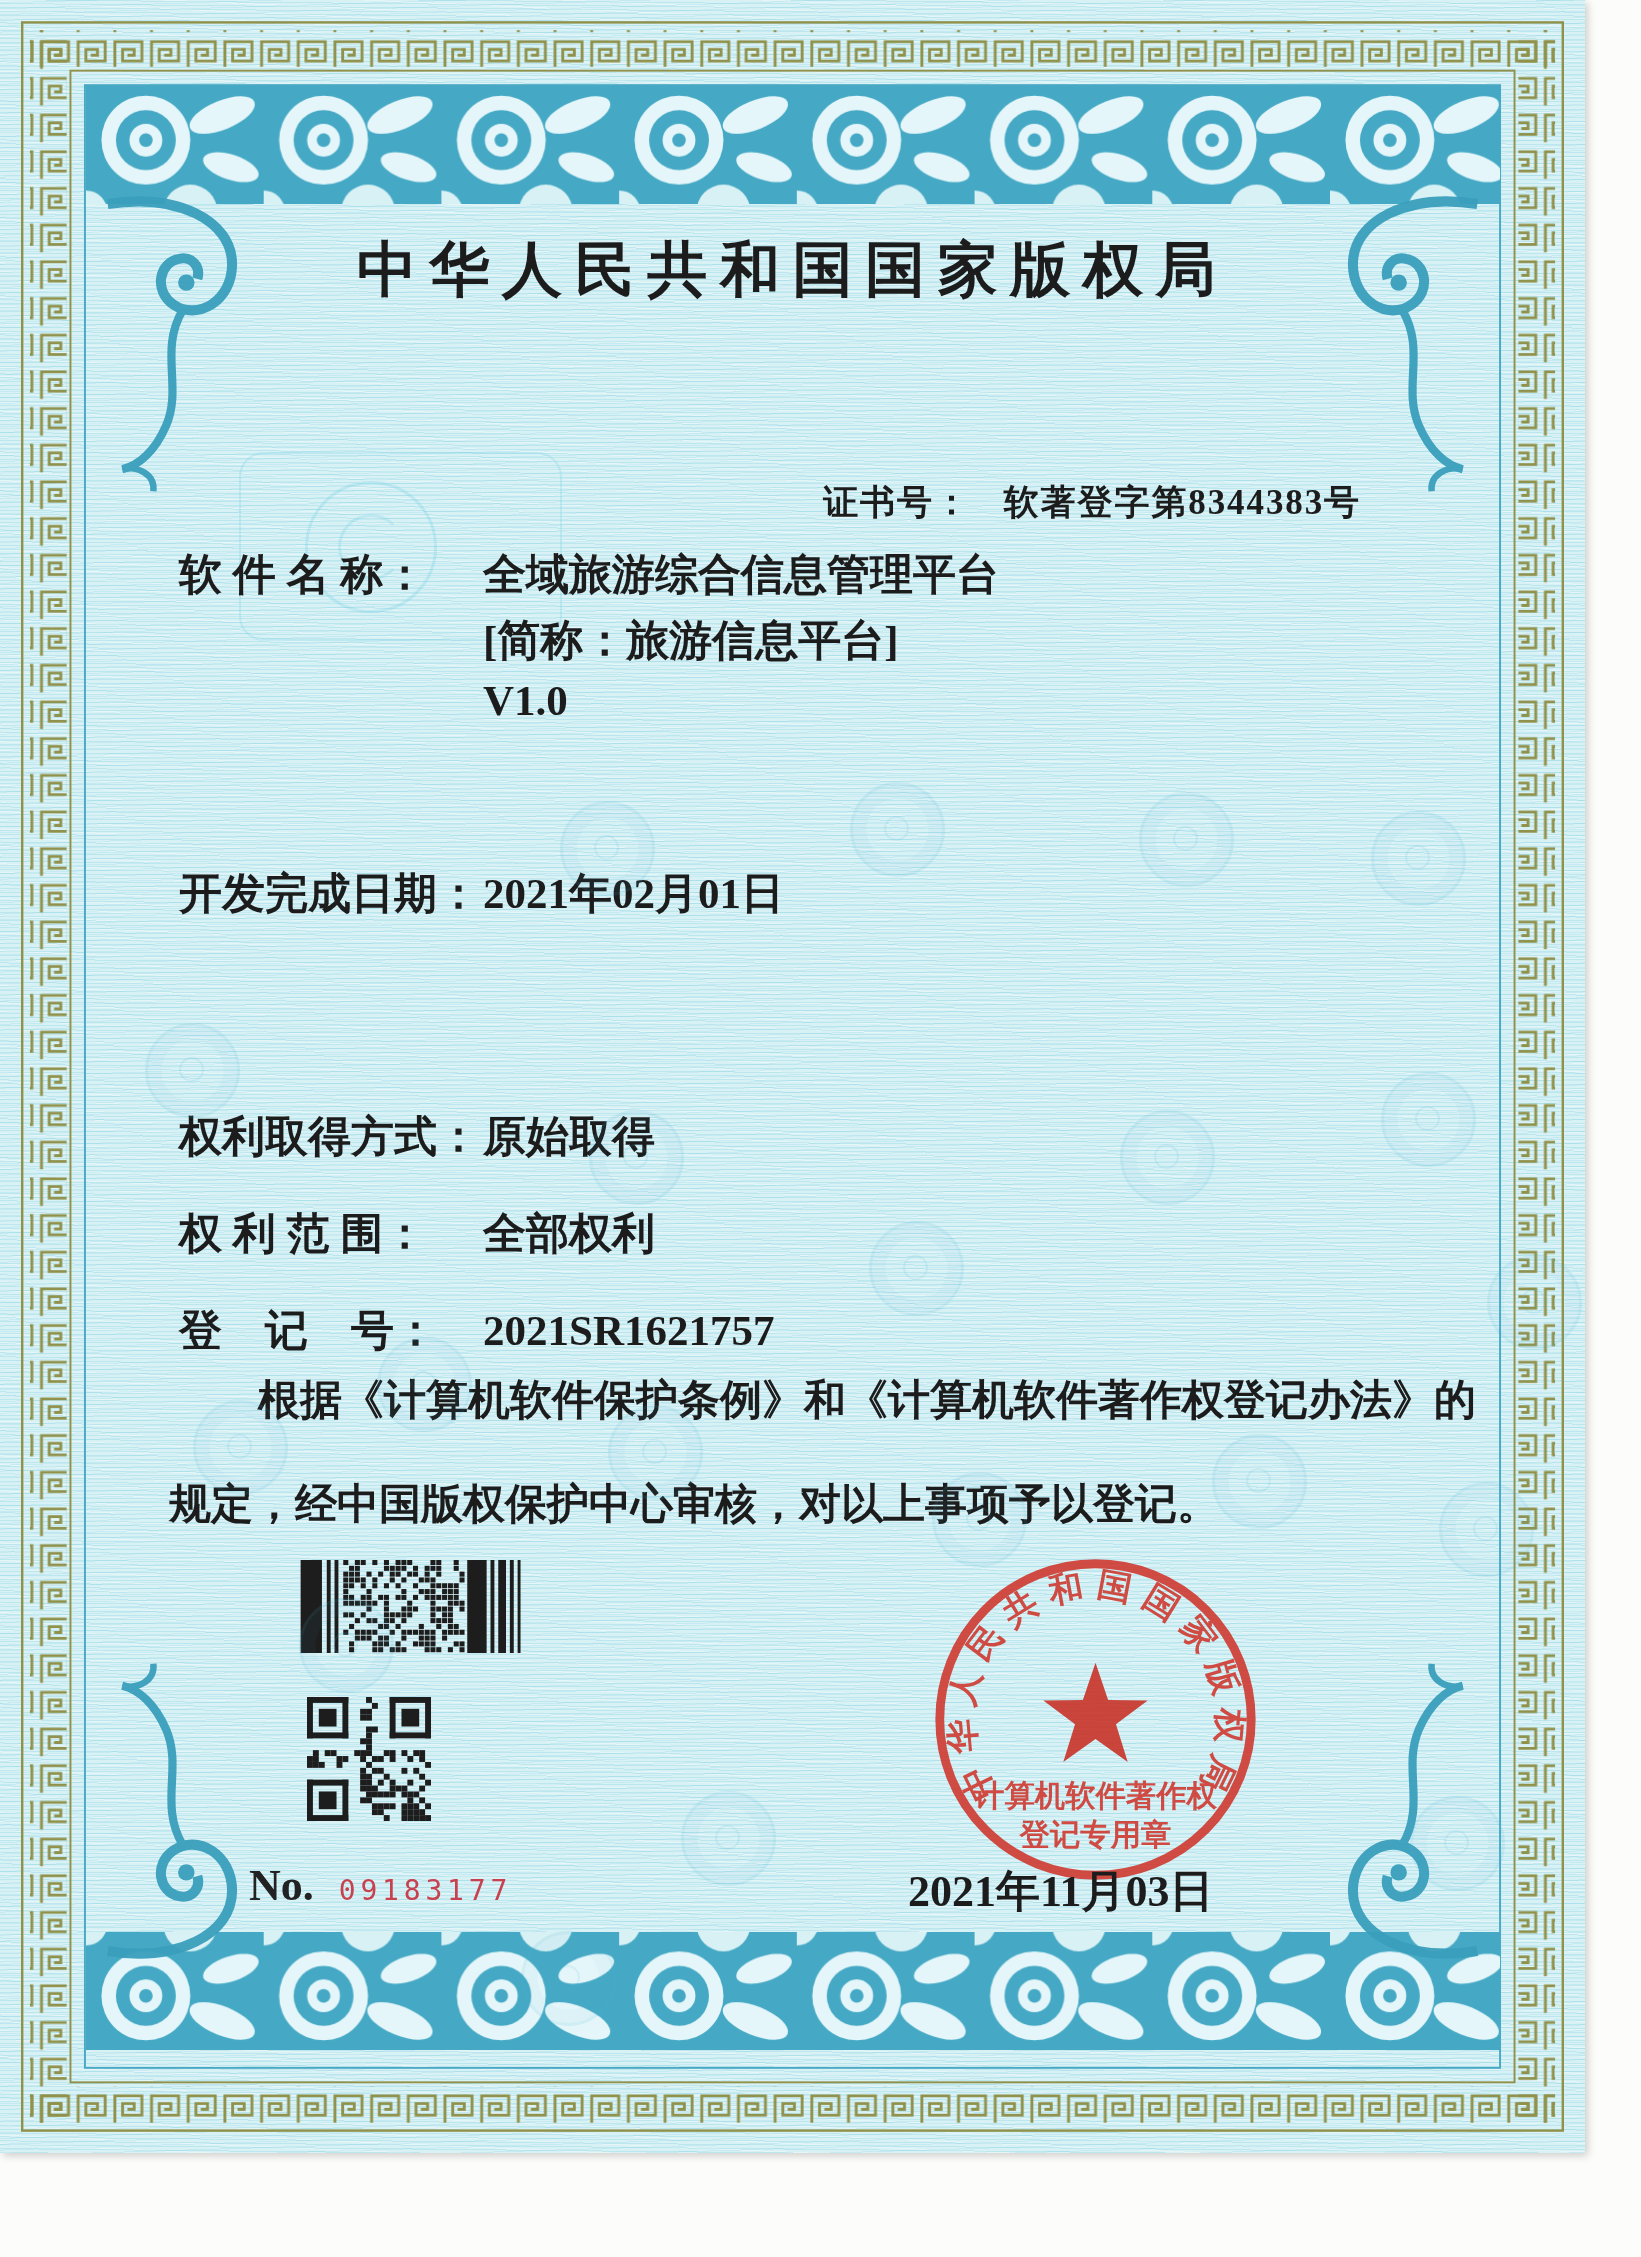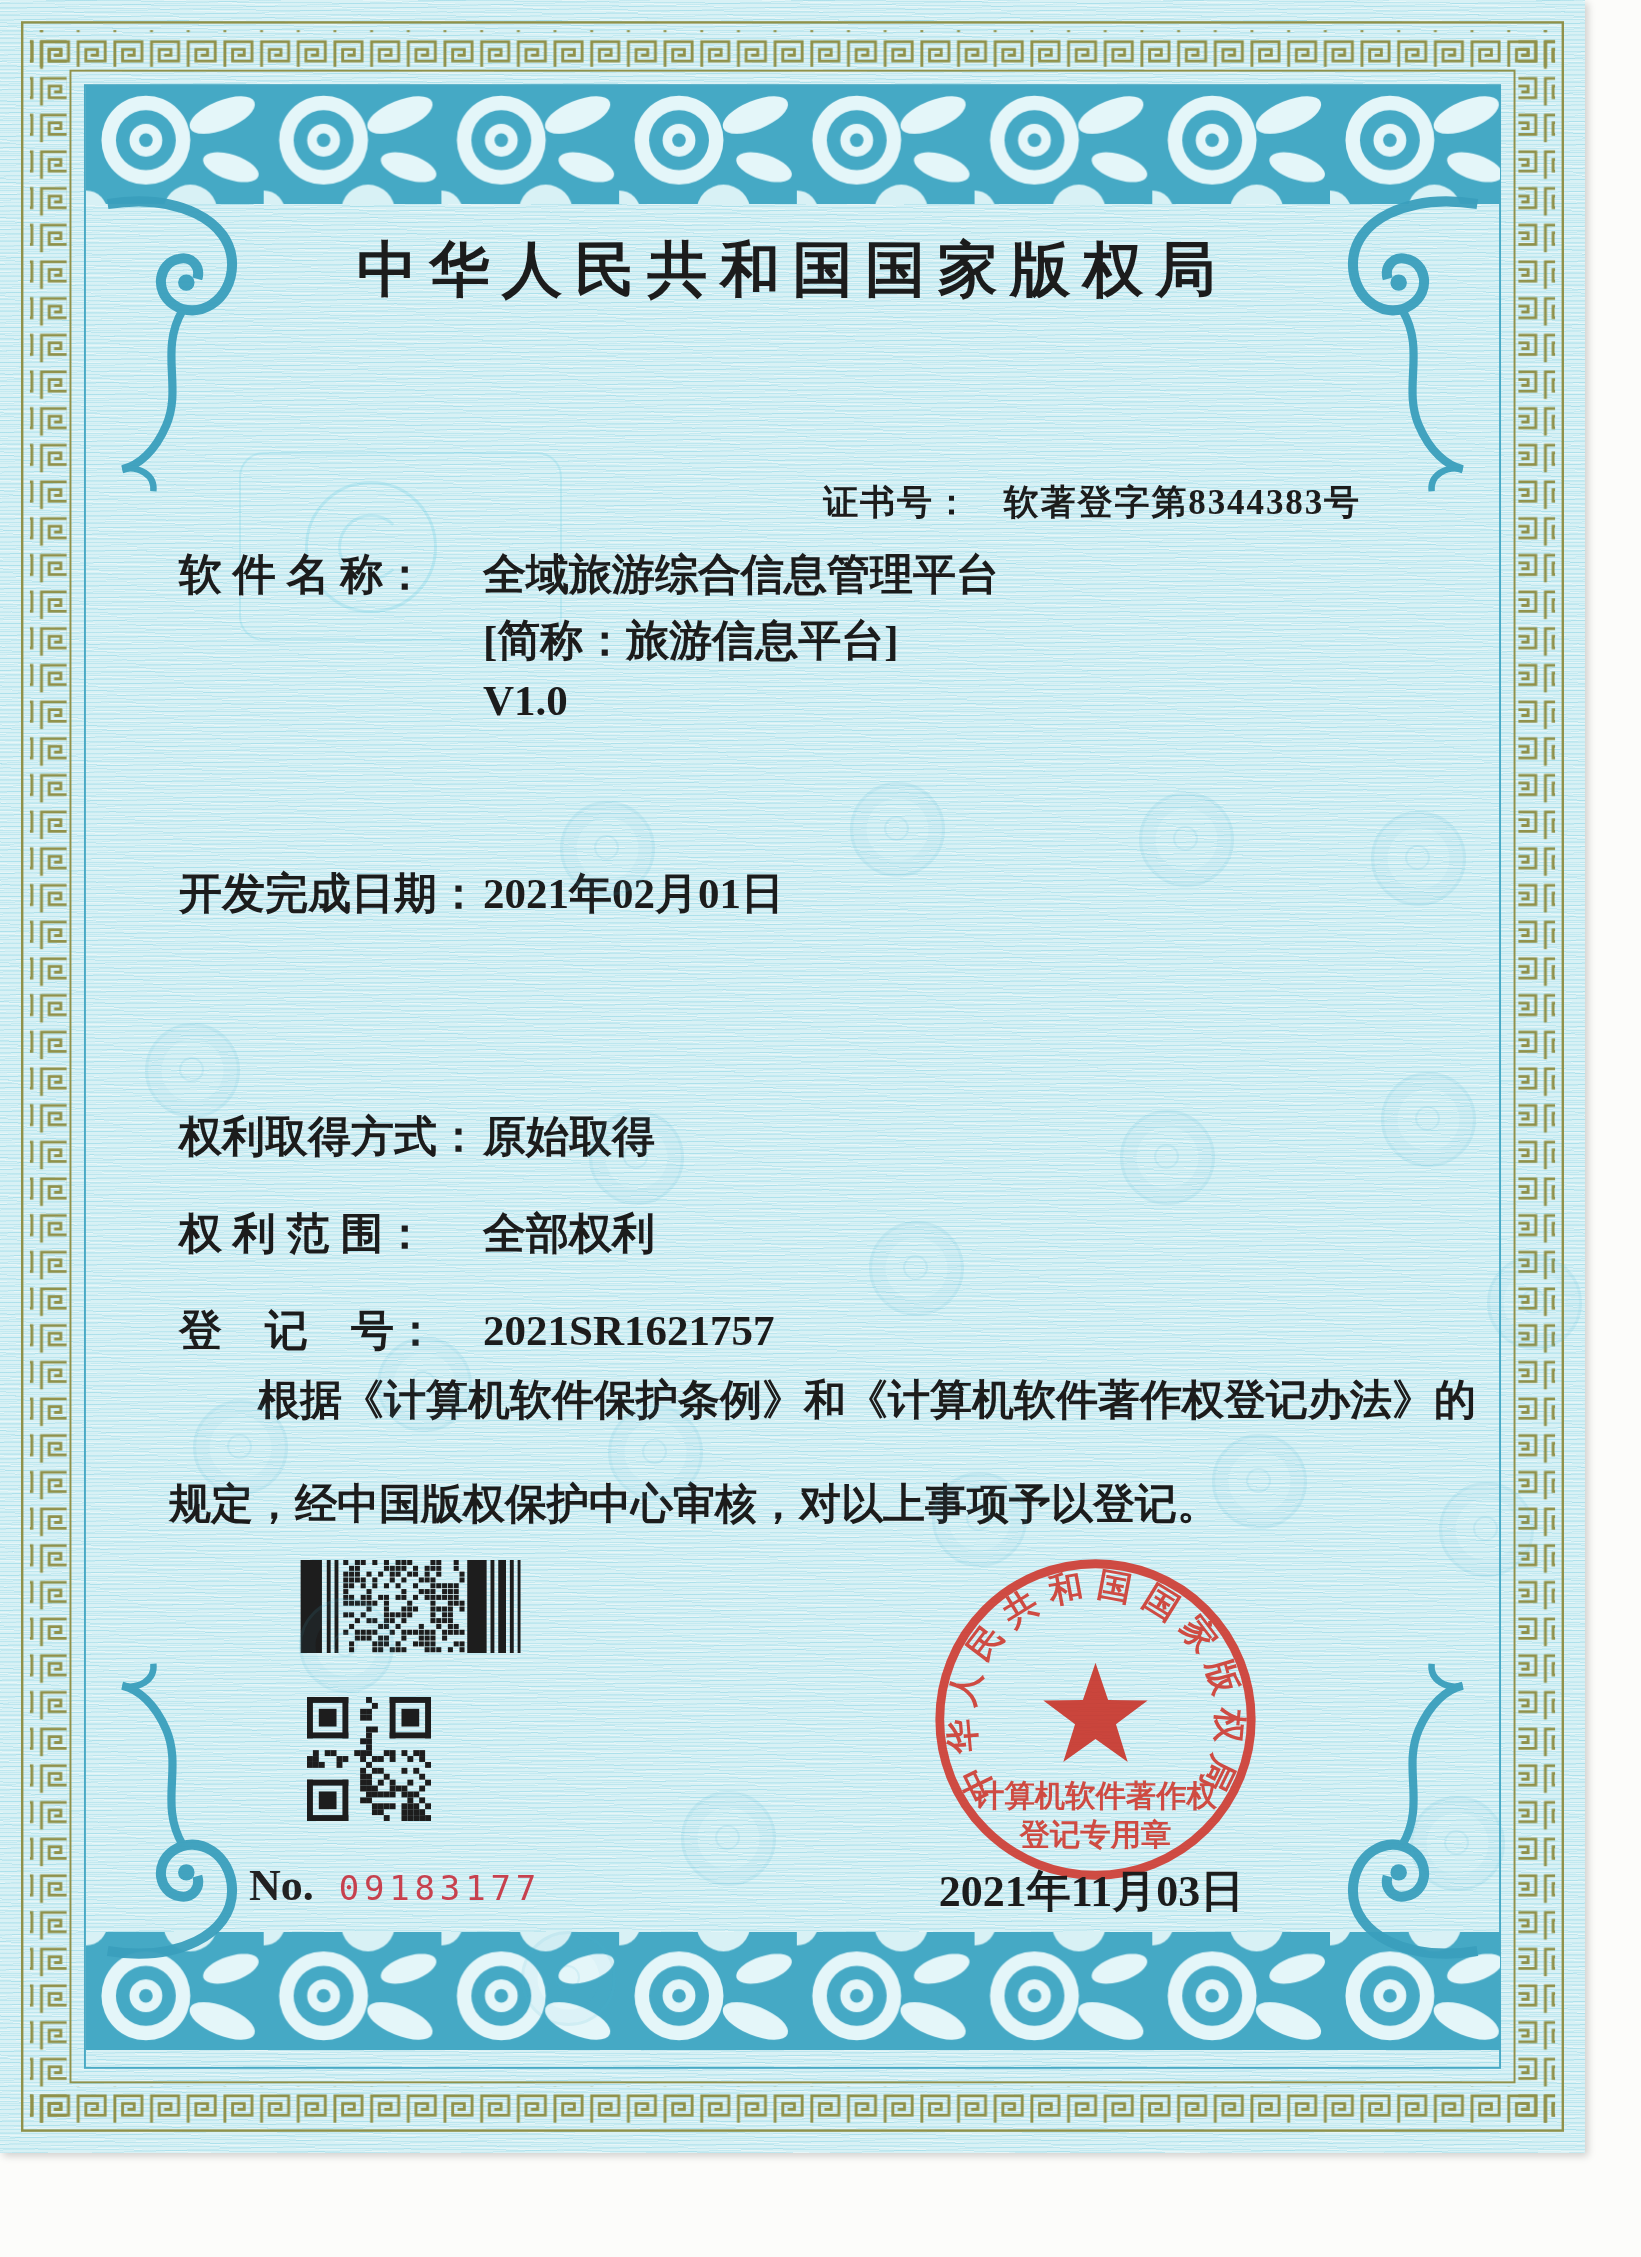--- a/index.html
+++ b/index.html
@@ -75,27 +75,27 @@
   .st1{top:1379px;padding-left:89px}
   .st2{top:1483px}
 
   
   .barcode{left:297px;top:1560px}
   .qrcode{left:307px;top:1697px}
   .serial{position:absolute;left:249px;top:1860px;white-space:nowrap}
   .serial .no{font-size:44px;font-weight:700;color:#222}
   .serial .num{
     font-family:"DejaVu Sans Mono","Liberation Mono",monospace;
-    font-size:34px;color:#c7414e;letter-spacing:4.8px;margin-left:25px;
+    font-size:28px;color:#c7414e;letter-spacing:4.8px;margin-left:25px;
   }
 
   
   .seal{left:929px;top:1553px;opacity:.9}
   .issue-date{
-    position:absolute;left:908px;top:1862px;width:367px;text-align:center;
+    position:absolute;left:908px;top:1862px;width:367px;text-align:left;
     font-size:44px;font-weight:700;z-index:5;
   }
 </style>
 </head>
 <body>
 
 <div class="paper">
 
   <svg width="0" height="0" class="abs" aria-hidden="true">
     <defs>

